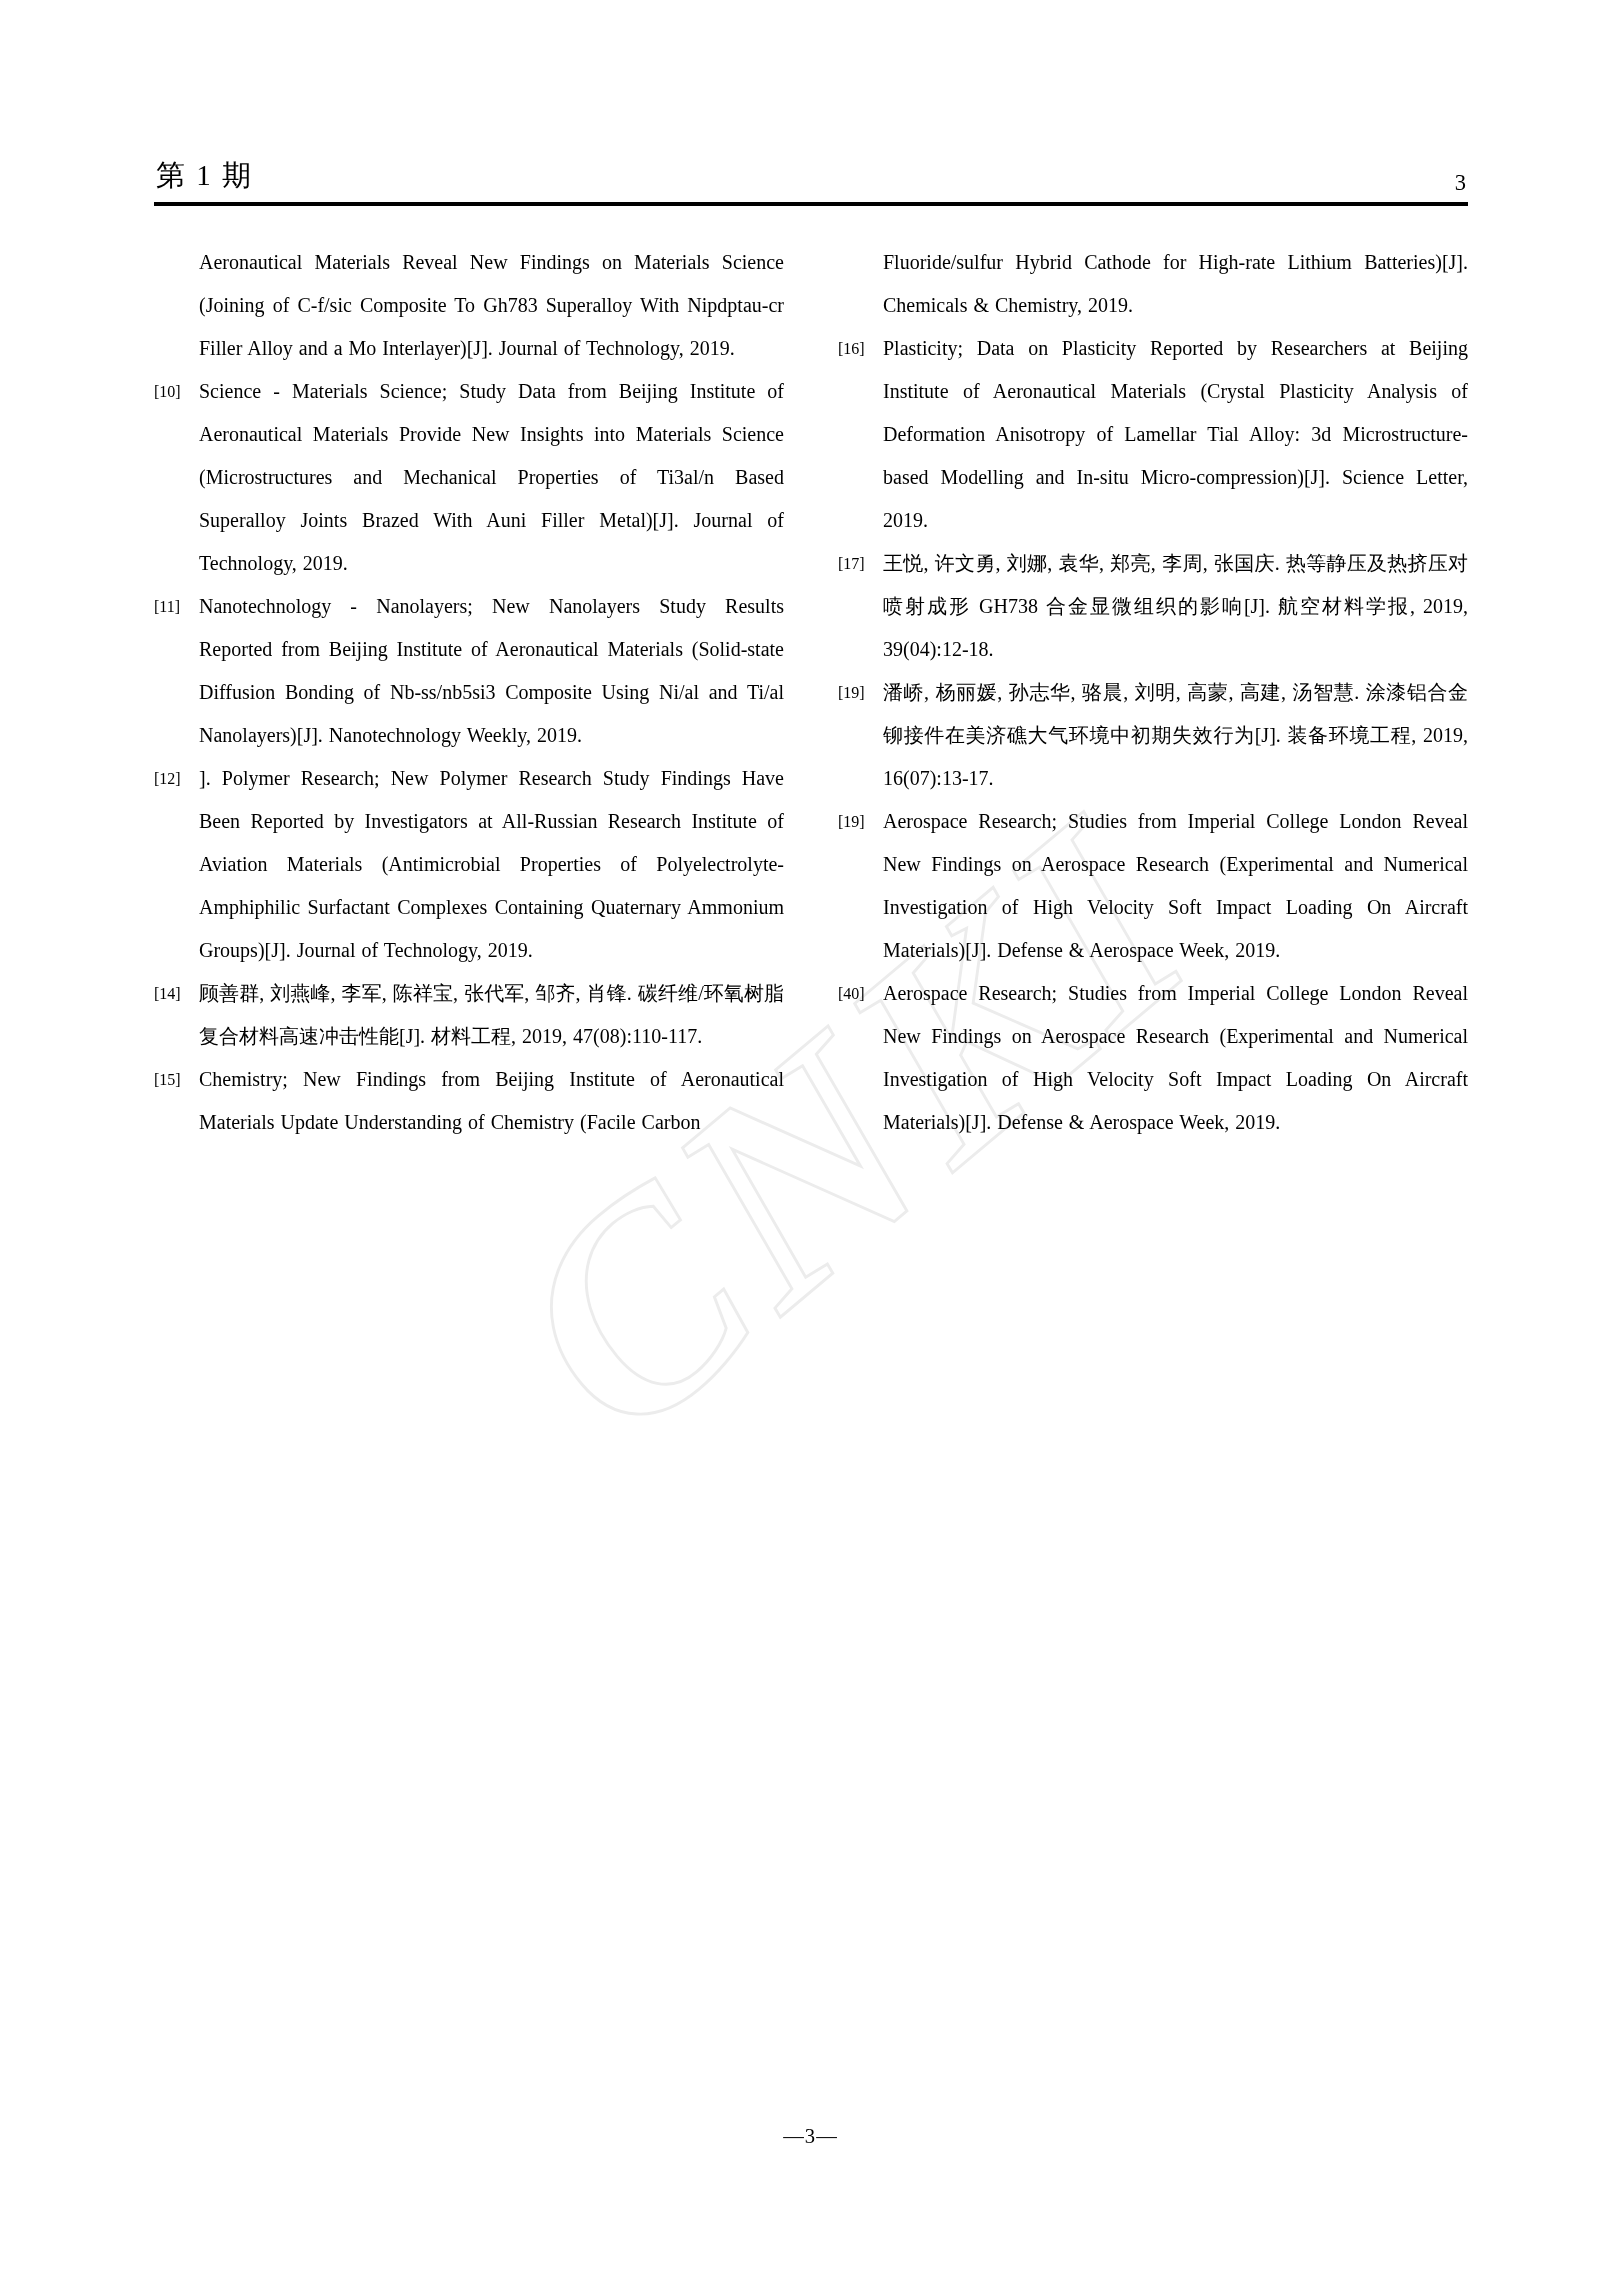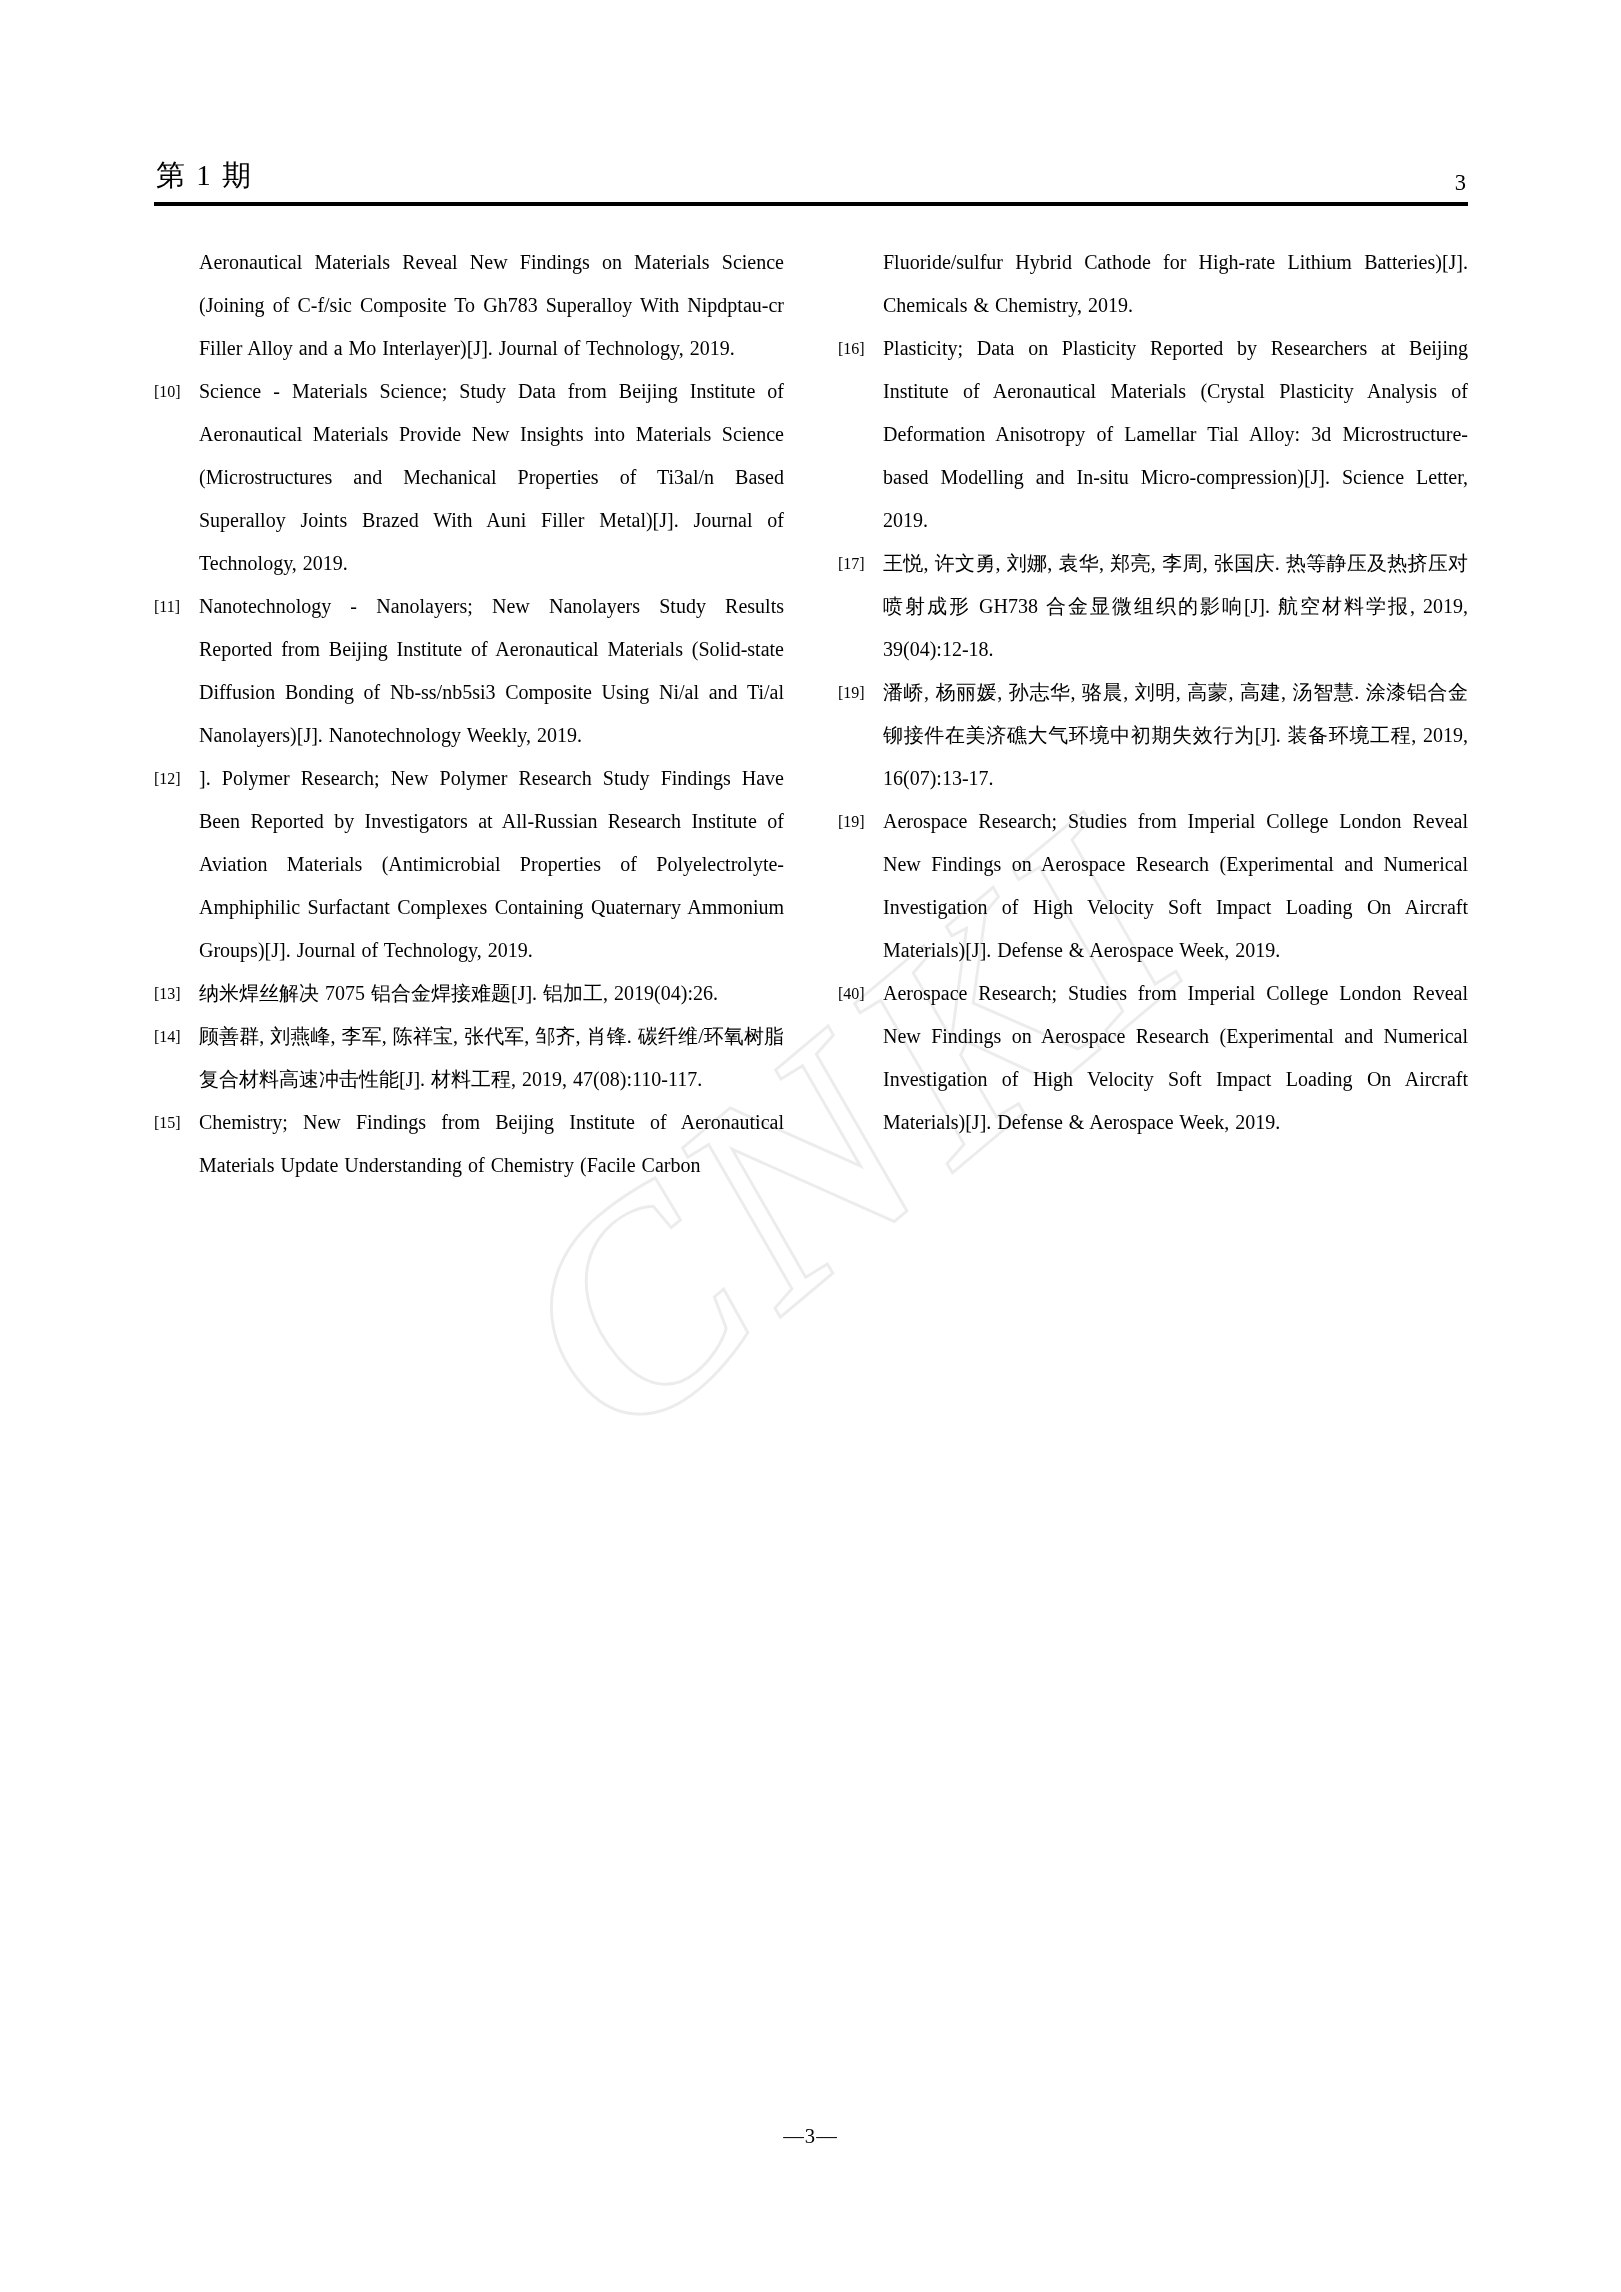--- a/index.html
+++ b/index.html
@@ -131,24 +131,20 @@
       </div>
       <div class="ref">
         <span class="ref-num">[11]</span>
         <div class="ref-text">Nanotechnology - Nanolayers; New Nanolayers Study Results Reported from Beijing Institute of Aeronautical Materials (Solid-state Diffusion Bonding of Nb-ss/nb5si3 Composite Using Ni/al and Ti/al Nanolayers)[J]. Nanotechnology Weekly, 2019.</div>
       </div>
       <div class="ref">
         <span class="ref-num">[12]</span>
         <div class="ref-text">]. Polymer Research; New Polymer Research Study Findings Have Been Reported by Investigators at All-Russian Research Institute of Aviation Materials (Antimicrobial Properties of Polyelectrolyte-Amphiphilic Surfactant Complexes Containing Quaternary Ammonium Groups)[J]. Journal of Technology, 2019.</div>
       </div>
       <div class="ref">
-        <span class="ref-num">[13]</span>
-        <div class="ref-text">纳米焊丝解决 7075 铝合金焊接难题[J]. 铝加工, 2019(04):26.</div>
-      </div>
-      <div class="ref">
         <span class="ref-num">[14]</span>
         <div class="ref-text">顾善群, 刘燕峰, 李军, 陈祥宝, 张代军, 邹齐, 肖锋. 碳纤维/环氧树脂复合材料高速冲击性能[J]. 材料工程, 2019, 47(08):110-117.</div>
       </div>
       <div class="ref">
         <span class="ref-num">[15]</span>
         <div class="ref-text">Chemistry; New Findings from Beijing Institute of Aeronautical Materials Update Understanding of Chemistry (Facile Carbon</div>
       </div>
     </div>
   <div class="col" id="col-right">
       <div class="ref">

